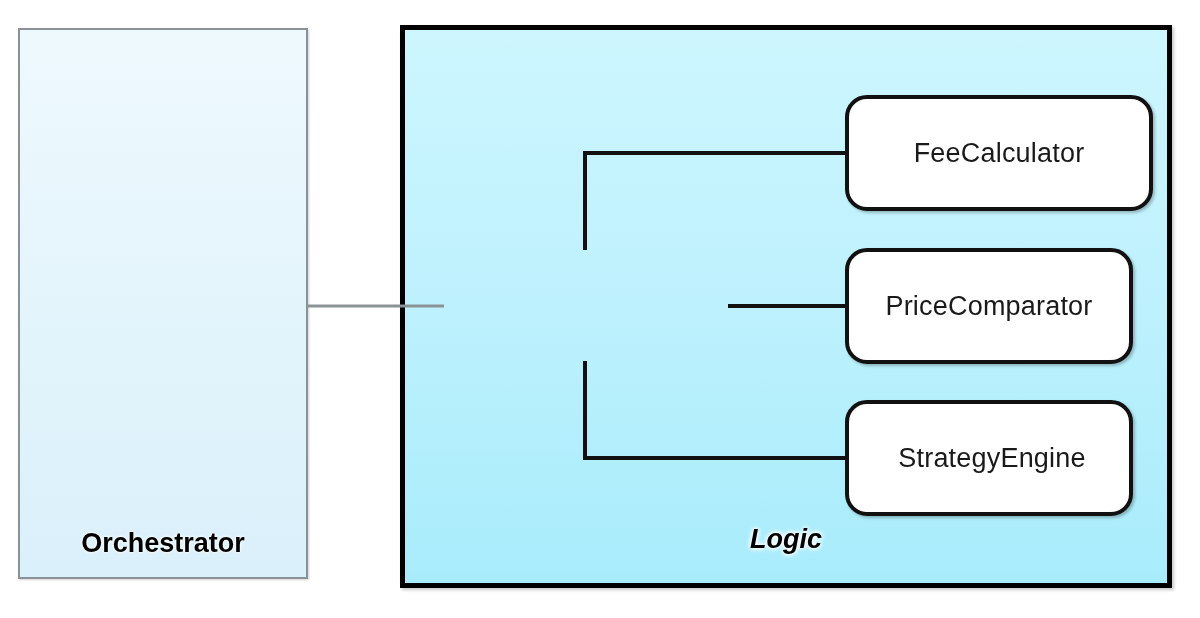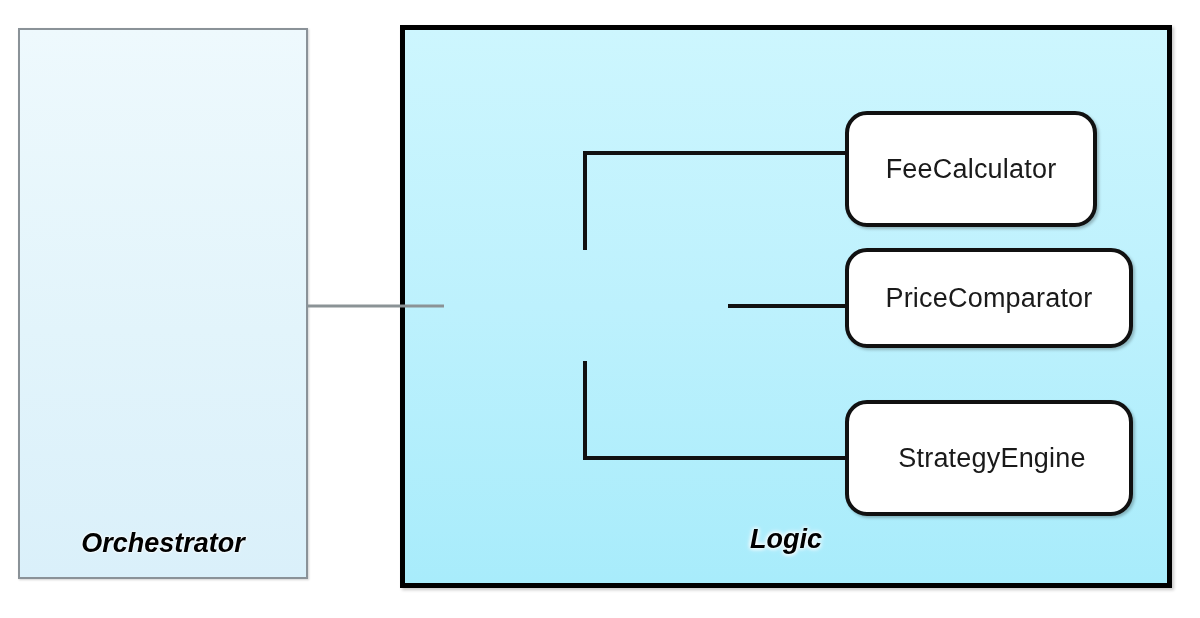--- a/index.html
+++ b/index.html
@@ -31,21 +31,20 @@
     border: 2px solid #8a9298;
     background: linear-gradient(to bottom, #eef9fd 0%, #e2f4fb 55%, #daf0fa 100%);
     box-shadow: 1px 1px 2px rgba(0,0,0,0.18);
   }
   .orchestrator-label {
     position: absolute;
     left: 0;
     right: 0;
     bottom: 18px;
     text-align: center;
-    font-style: italic;
     font-weight: bold;
     font-size: 27px;
     color: #000000;
     letter-spacing: 0px;
     text-shadow: 0 0 3px #ffffff, 0 0 3px #ffffff;
   }
 
   
   .logic-box {
     position: absolute;
@@ -94,22 +93,22 @@
     box-shadow: 2px 2px 3px rgba(0,0,0,0.25);
   }
   .node-label {
     font-size: 27px;
     color: #1a1a1a;
     white-space: nowrap;
     letter-spacing: 0.2px;
   }
 
   .node-opportunity { left: 440px; top: 248px; width: 290px; height: 115px; }
-  .node-fee         { left: 845px; top:  95px; width: 252px; height: 116px; margin-top: 16px; }
-  .node-price       { left: 845px; top: 248px; width: 288px; height: 100px; }
+  .node-fee         { left: 845px; top:  95px; width: 308px; height: 116px; }
+  .node-price       { left: 845px; top: 248px; width: 288px; height: 116px; }
   .node-strategy    { left: 845px; top: 400px; width: 288px; height: 116px; padding-left: 6px; }
 </style>
 </head>
 <body>
 
 <div id="canvas">
 
   <div class="orchestrator-box">
     <div class="orchestrator-label">Orchestrator</div>
   </div>

